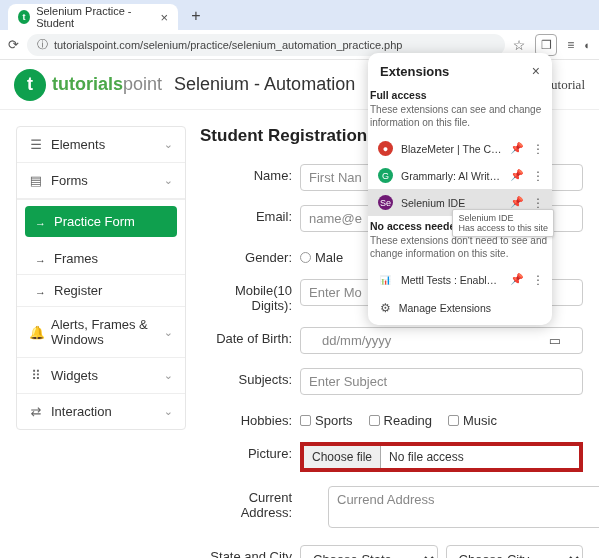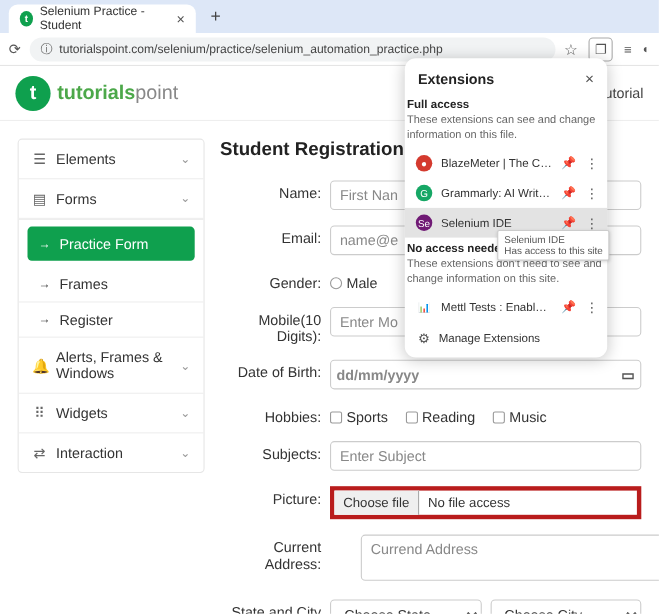--- a/index.html
+++ b/index.html
@@ -17,21 +17,21 @@
 .addr-right { display: flex; gap: 10px; color: #555; font-size: 14px; align-items: center; }
 .ext-btn { width: 22px; height: 22px; border: 1px solid #aaa; border-radius: 4px; display: flex; align-items: center; justify-content: center; font-size: 12px; }
 
 .page-header { height: 50px; background: #fff; border-bottom: 1px solid #eee; display: flex; align-items: center; padding: 0 14px; gap: 12px; }
 .logo { display: flex; align-items: center; gap: 6px; }
 .logo-circle { width: 32px; height: 32px; border-radius: 50%; background: #0fa04e; color: #fff; display: flex; align-items: center; justify-content: center; font-size: 18px; font-weight: bold; }
 .logo-text { font-size: 18px; font-weight: 500; }
 .logo-text .green { color: #4ca84a; font-weight: 700; }
 .logo-text .grey { color: #888; }
 .page-title { font-size: 18px; color: #333; font-weight: 400; }
-.nav-right { margin-left: auto; font-size: 13px; color: #444; }
+.nav-right { margin-left: auto; font-size: 13px; color: #444; font-family: Liberation Serif, serif; }
 
 .content { display: flex; padding: 16px; gap: 14px; background: #fff; }
 
 .sidebar { width: 170px; border: 1px solid #e6e6e6; border-radius: 4px; height: fit-content; }
 .side-item { display: flex; align-items: center; padding: 10px 12px; border-bottom: 1px solid #eee; gap: 8px; font-size: 13px; color: #333; }
 .side-item:last-child { border-bottom: none; }
 .side-item .chevron { margin-left: auto; color: #999; font-size: 11px; }
 .side-icon { width: 14px; text-align: center; color: #666; font-size: 13px; }
 .sub-group { border-top: 1px solid #eee; }
 .sub-item { display: flex; align-items: center; padding: 8px 12px 8px 18px; gap: 8px; font-size: 13px; color: #333; border-bottom: 1px solid #eee; }
@@ -40,21 +40,21 @@
 
 .main { flex: 1; }
 .main h2 { font-size: 17px; font-weight: 600; margin-bottom: 18px; color: #222; }
 .form-row { display: flex; align-items: flex-start; margin-bottom: 14px; gap: 8px; }
 .form-label { width: 92px; font-size: 13px; color: #333; padding-top: 4px; text-align: right; }
 .form-input { flex: 1; }
 .form-input input[type=text], .form-input input[type=email], .form-input textarea, .form-input select {
   width: 100%; border: 1px solid #ccc; border-radius: 4px; padding: 5px 8px; font-size: 13px; color: #333; background: #fff;
 }
 .form-input input::placeholder, .form-input textarea::placeholder { color: #888; }
-.date-input { display: flex; align-items: center; border: 1px solid #ccc; border-radius: 4px; padding: 5px 5px; font-size: 13px; color: #888; font-weight: bold; }
+.date-input { display: flex; align-items: center; border: 1px solid #ccc; border-radius: 4px; padding: 5px 21px; font-size: 13px; color: #888; }
 .date-input .cal { margin-left: auto; color: #555; }
 .radio-group, .check-group { display: flex; gap: 16px; align-items: center; padding-top: 4px; }
 .radio-item, .check-item { display: flex; align-items: center; gap: 4px; font-size: 13px; }
 .radio { width: 11px; height: 11px; border: 1px solid #999; border-radius: 50%; }
 .checkbox { width: 11px; height: 11px; border: 1px solid #999; border-radius: 2px; }
 .file-input { display: flex; border: 4px solid #b91c1c; width: 100%; }
 .file-btn { background: #efefef; border-right: 1px solid #aaa; padding: 4px 8px; font-size: 12px; }
 .file-text { padding: 4px 8px; font-size: 12px; color: #333; }
 .form-input textarea { height: 42px; resize: vertical; margin-left: 28px; }
 .select-row { display: flex; gap: 8px; }
@@ -104,20 +104,21 @@
   </div>
 </div>
 
 <div class="page-header">
   <div class="logo">
     <div class="logo-circle">t</div>
     <div class="logo-text">
       <span class="green">tutorials</span><span class="grey">point</span>
     </div>
   </div>
+  <div class="page-title">Selenium - Automation</div>
   <div class="nav-right">utorial</div>
 </div>
 
 <div class="content">
   <div class="sidebar">
     <div class="side-item">
       <span class="side-icon">☰</span>
       <span>Elements</span>
       <span class="chevron">⌄</span>
     </div>
@@ -186,20 +187,25 @@
     </div>
 
     <div class="form-row">
       <div class="form-label">Date of Birth:</div>
       <div class="form-input">
         <div class="date-input">
           <span>dd/mm/yyyy</span>
           <span class="cal">▭</span>
         </div>
       </div>
+    </div>
+
+    <div class="form-row">
+      <div class="form-label">Subjects:</div>
+      <div class="form-input"><input type="text" placeholder="Enter Subject" style=""></div>
     </div>
 
     <div class="form-row">
       <div class="form-label">Hobbies:</div>
       <div class="form-input check-group">
         <div class="check-item">
             <div class="checkbox"></div>
             <span>Sports</span>
           </div>
         <div class="check-item">
@@ -207,25 +213,20 @@
             <span>Reading</span>
           </div>
         <div class="check-item">
             <div class="checkbox"></div>
             <span>Music</span>
           </div>
       </div>
     </div>
 
     <div class="form-row">
-      <div class="form-label">Subjects:</div>
-      <div class="form-input"><input type="text" placeholder="Enter Subject" style=""></div>
-    </div>
-
-    <div class="form-row">
       <div class="form-label">Picture:</div>
       <div class="form-input">
         <div class="file-input">
           <div class="file-btn">Choose file</div>
           <div class="file-text">No file access</div>
         </div>
       </div>
     </div>
 
     <div class="form-row">

